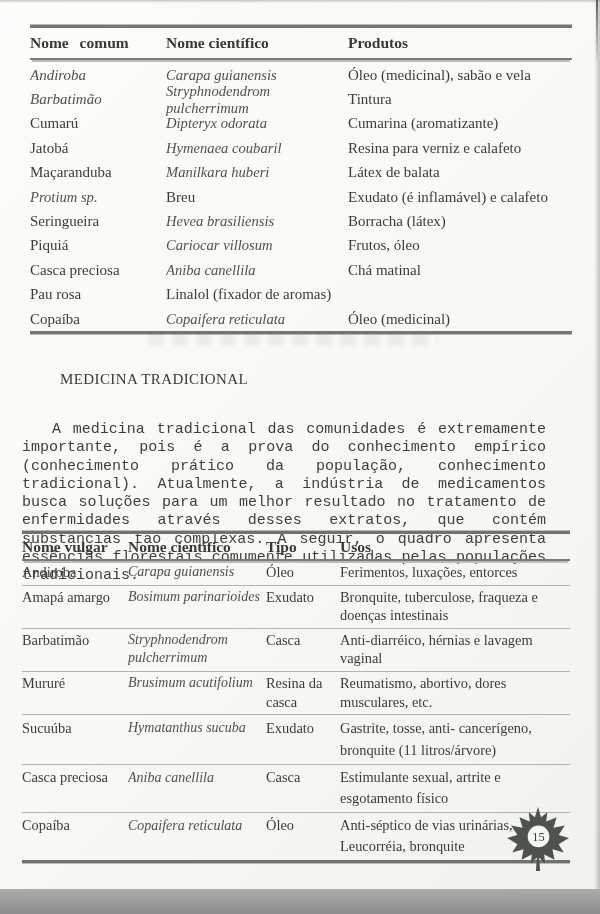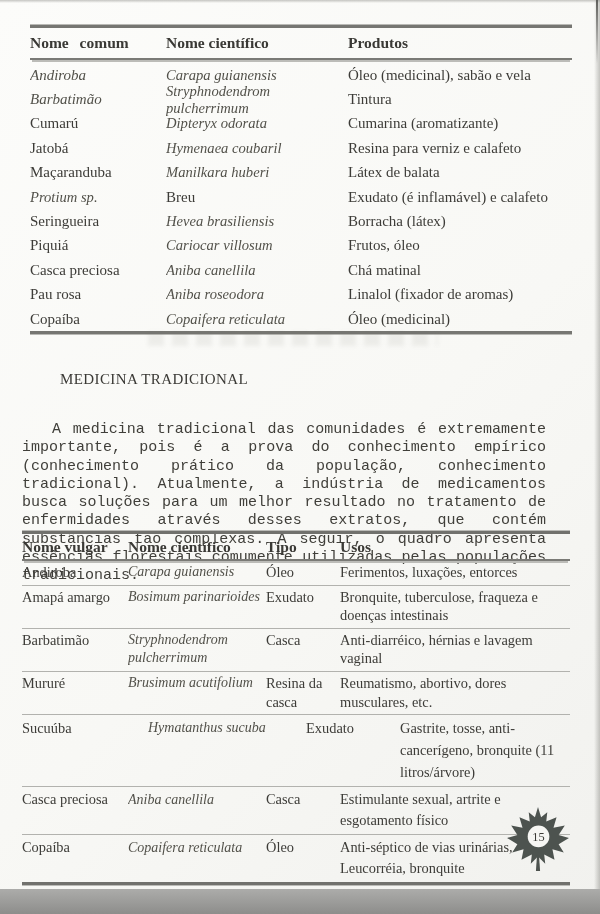--- a/index.html
+++ b/index.html
@@ -50,21 +50,21 @@
   .t2 { top: 531px; left: 22px; width: 548px;
         border-top: 3px solid #71716d; border-bottom: 3px solid #71716d;
         box-shadow: 0 -1px 0 #bbbbb7, 0 1px 0 #bbbbb7; }
   .t2 .trow { grid-template-columns: 106px 138px 74px 1fr; }
   .t2 .thead { padding: 4px 0 3px; border-bottom: 2px solid #7a7a76;
                box-shadow: 0 4px 0 -2px #bcbcb8; }
   .t2 .trow:not(.thead) { font-size: 14.4px; line-height: 18.6px;
                padding: 2px 0 3px; border-bottom: 1px solid #b2b2ae; }
   .t2 .trow:last-child { border-bottom: none; }
   .t2 .c1 { font-style: italic; color: #52514a; font-size: 14px; }
-  .t2 .trow:nth-child(6) { line-height: 22px; gap: 20px; }   
+  .t2 .trow:nth-child(6) { line-height: 22px; }   
   .t2 .trow:nth-child(7) { line-height: 21px; }   
   .t2 .trow:nth-child(8) { line-height: 21px; }   
 
   
   .section-heading { position: absolute; top: 371px; left: 60px;
     font-size: 15px; letter-spacing: .4px; color: #3a3935; }
   .body-paragraph { position: absolute; top: 406px; left: 22px; width: 524px;
     font-size: 15px; line-height: 18.3px; text-align: justify; text-indent: 30px;
     color: #403f3a; font-family: Liberation Mono, monospace; }
 
@@ -127,21 +127,20 @@
         <div class="cell c1">Cariocar villosum</div>
         <div class="cell c2">Frutos, óleo</div>
       </div>
       <div class="trow">
         <div class="cell c0">Casca preciosa</div>
         <div class="cell c1">Aniba canellila</div>
         <div class="cell c2">Chá matinal</div>
       </div>
       <div class="trow">
         <div class="cell c0">Pau rosa</div>
-        <div class="cell c1">Aniba roseodora</div>
         <div class="cell c2">Linalol (fixador de aromas)</div>
       </div>
       <div class="trow">
         <div class="cell c0">Copaíba</div>
         <div class="cell c1">Copaifera reticulata</div>
         <div class="cell c2">Óleo (medicinal)</div>
       </div>
     </div>
 
   <div class="bleed"></div>

